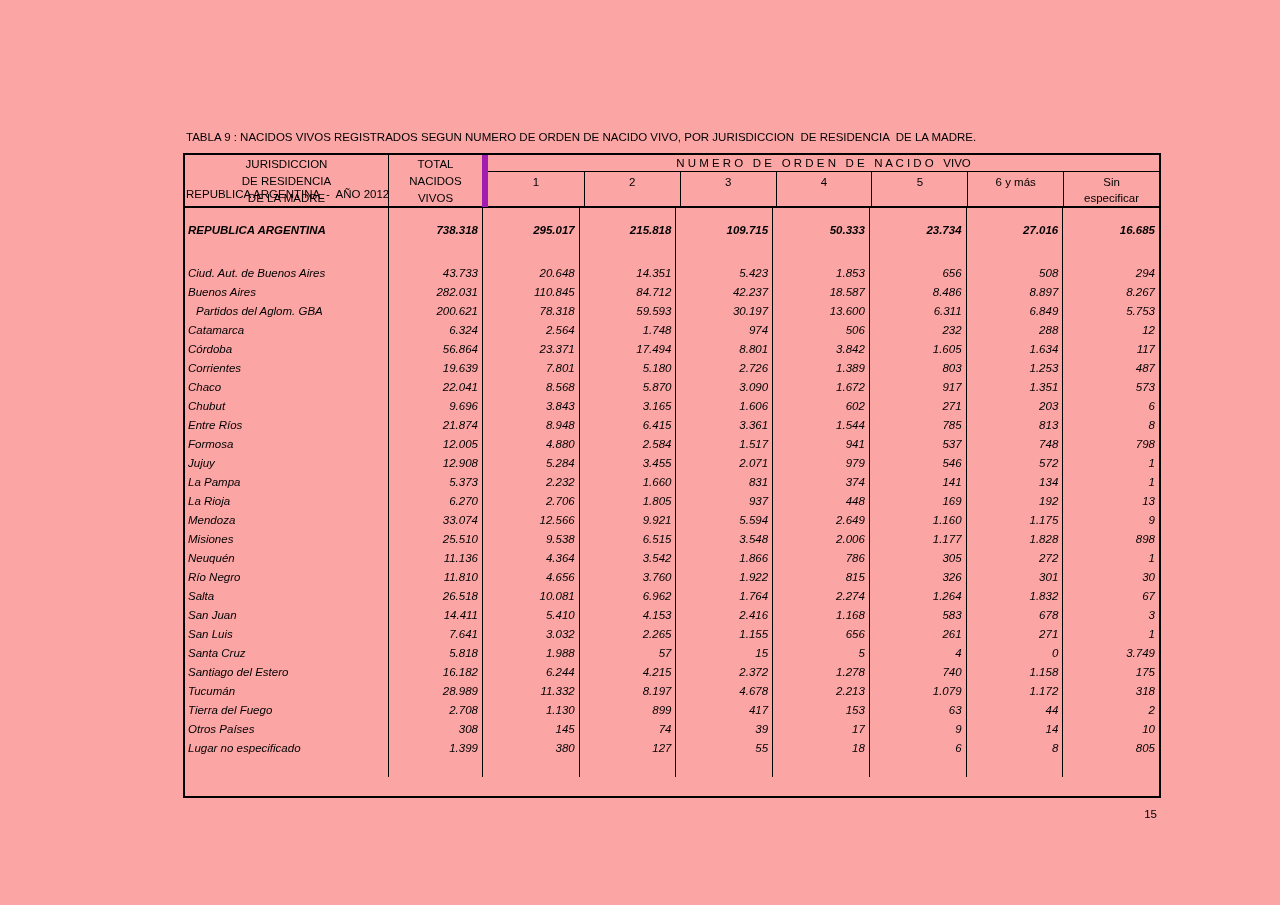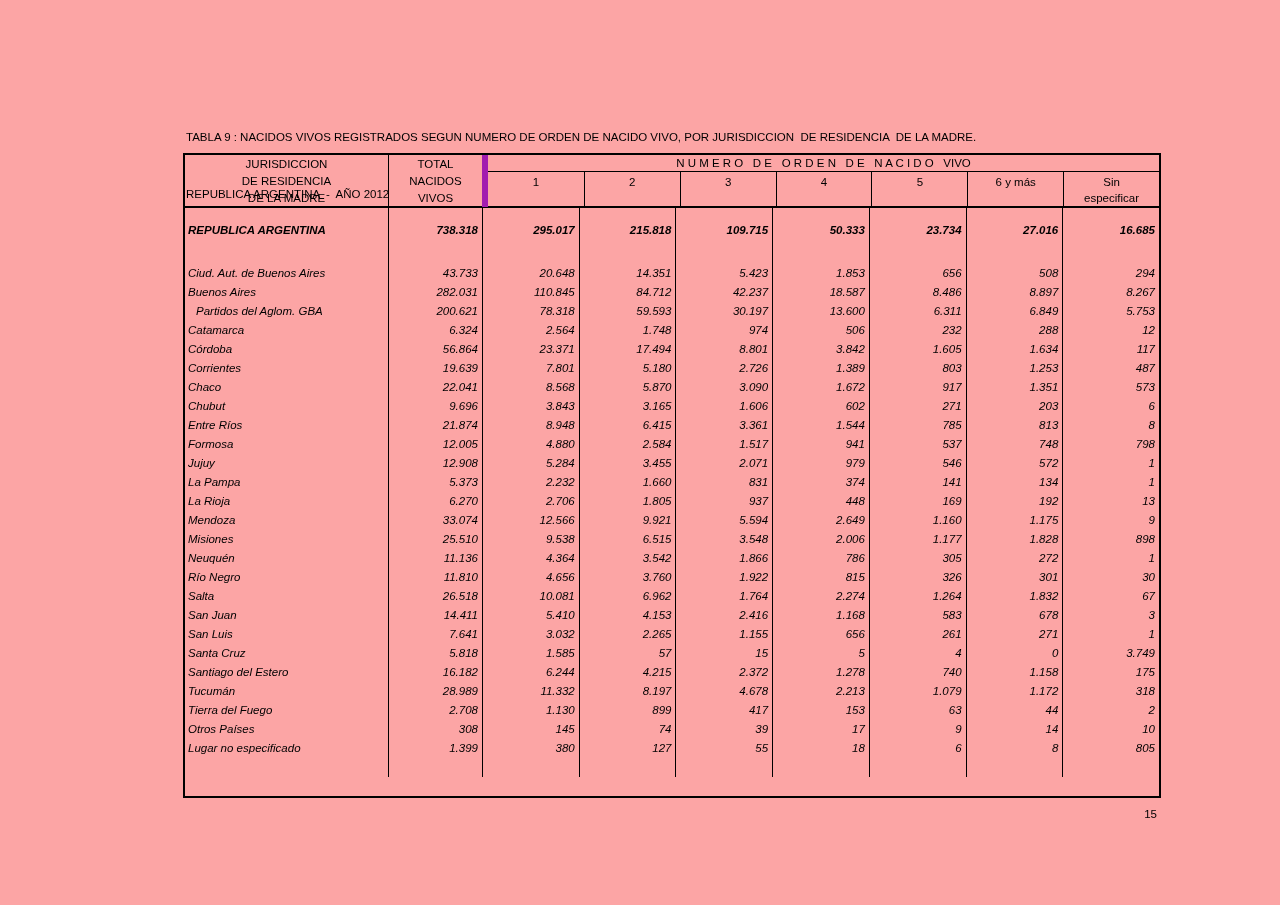--- a/index.html
+++ b/index.html
@@ -379,21 +379,21 @@
           <div class="c num">2.265</div>
           <div class="c num">1.155</div>
           <div class="c num">656</div>
           <div class="c num">261</div>
           <div class="c num">271</div>
           <div class="c num">1</div>
         </div>
         <div class="row">
           <div class="c lab">Santa Cruz</div>
           <div class="c num">5.818</div>
-          <div class="c num">1.585</div>
+          <div class="c num">1.988</div>
           <div class="c num">57</div>
           <div class="c num">15</div>
           <div class="c num">5</div>
           <div class="c num">4</div>
           <div class="c num">0</div>
           <div class="c num">3.749</div>
         </div>
         <div class="row">
           <div class="c lab">Santiago del Estero</div>
           <div class="c num">16.182</div>

